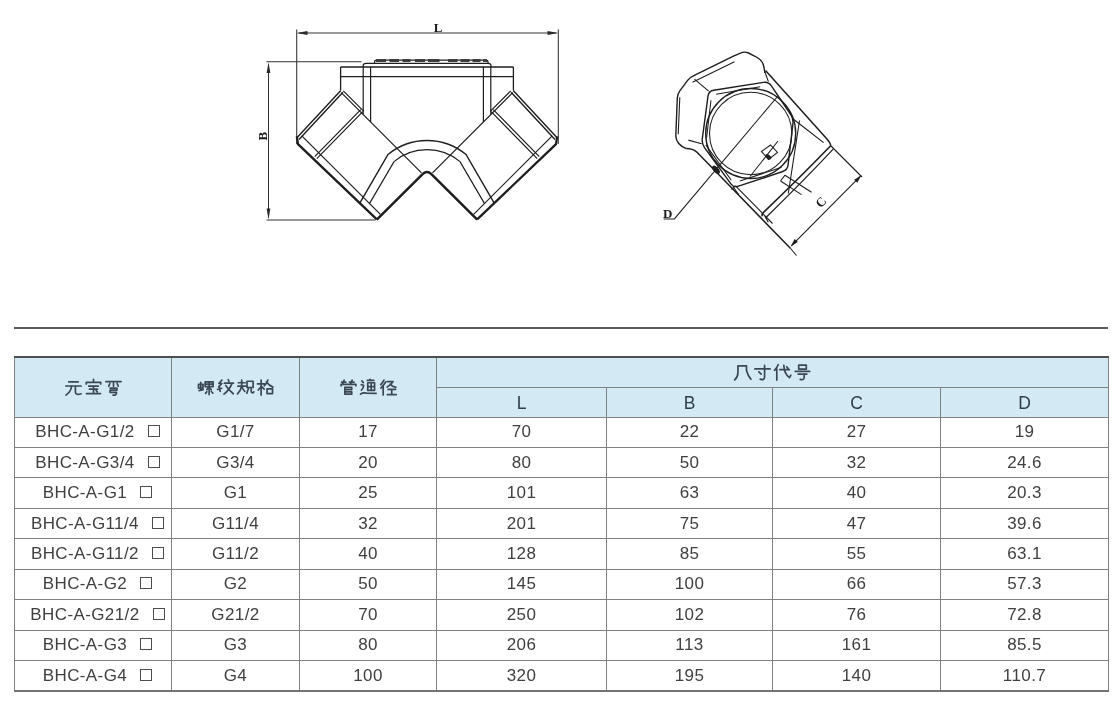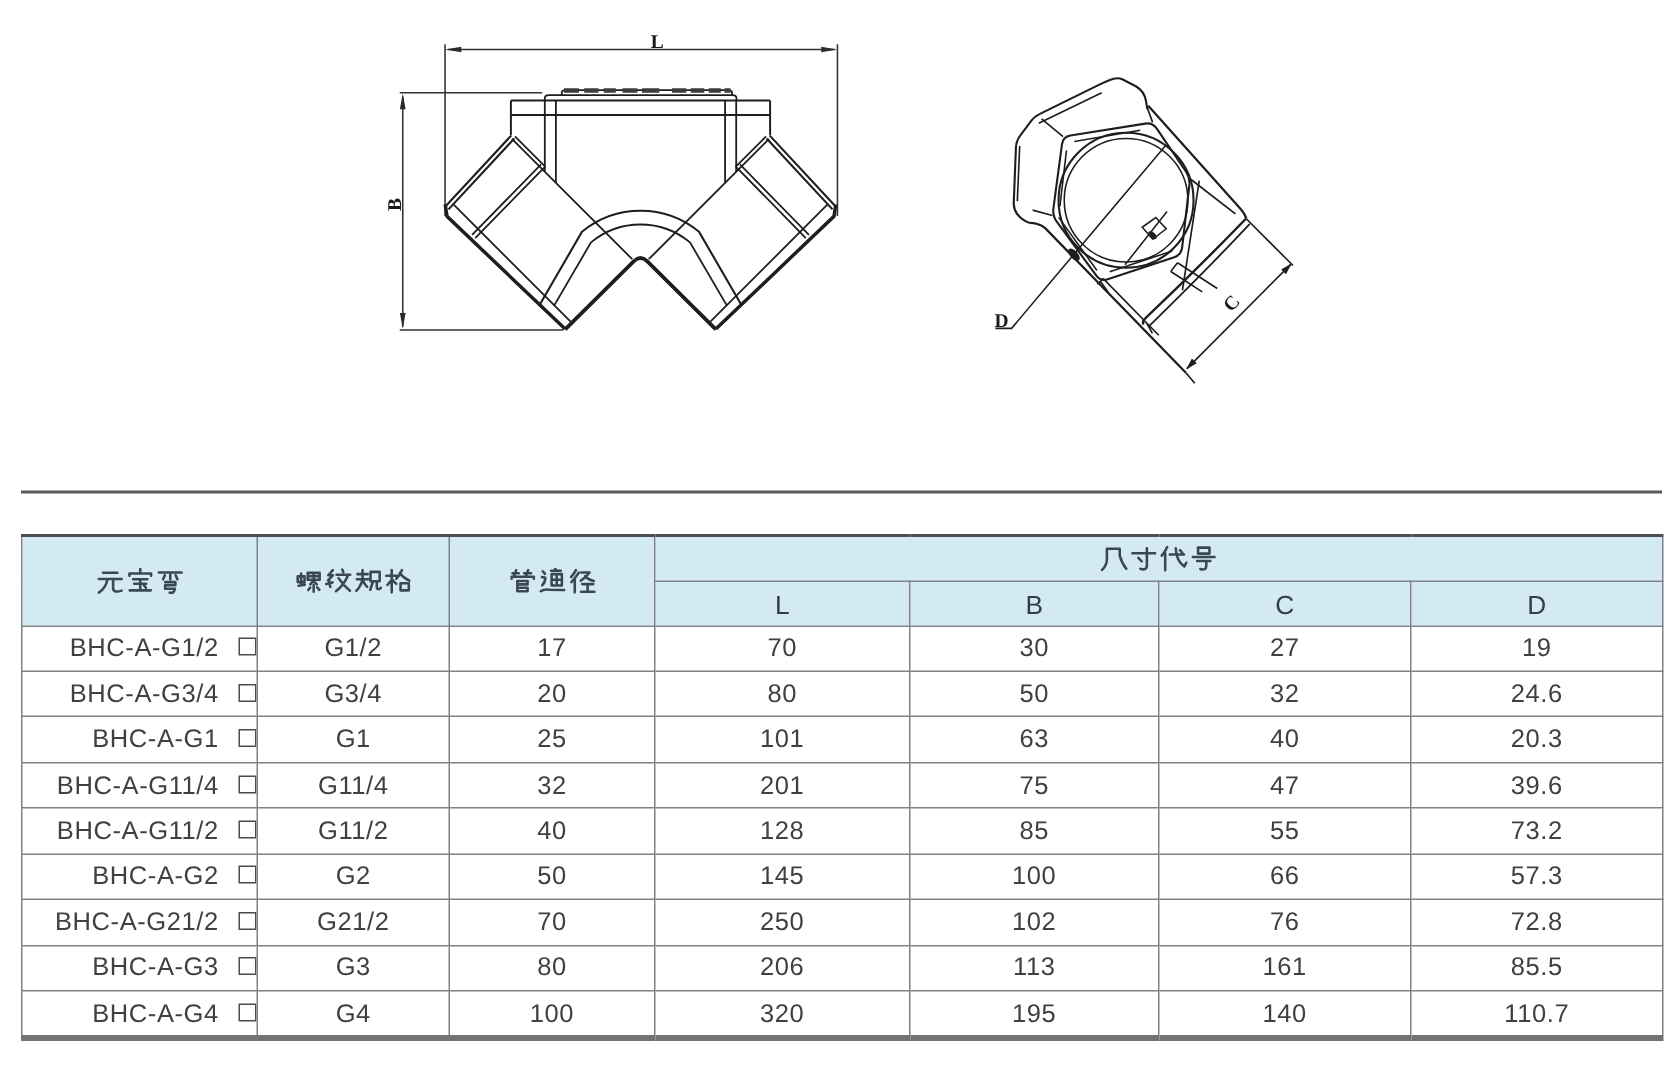--- a/index.html
+++ b/index.html
@@ -3,23 +3,23 @@
 <meta charset="utf-8">
 <style>
 html,body{margin:0;padding:0;background:#fff;}
 body{width:1120px;height:712px;position:relative;font-family:"Liberation Sans",sans-serif;overflow:hidden;}
 #draw{position:absolute;left:0;top:0;}
 #rule{position:absolute;left:14px;top:327px;width:1094px;height:2px;background:#595a5c;}
 table{position:absolute;left:14px;top:356px;width:1094px;border-collapse:collapse;table-layout:fixed;}
 td,th{border:1px solid #7f8284;padding:0;font-weight:normal;overflow:hidden;white-space:nowrap;}
 th{background:#d3eaf5;}
 .toprow th{border-top:2px solid #4d4f51;}
-tr.last td{border-bottom:4px solid #737373;}
+tr.last td{border-bottom:2px solid #737373;}
 td{font-size:17px;color:#404040;text-align:center;height:29.45px;letter-spacing:0.4px;}
-td.n{text-align:right;padding-left:9px;}
+td.n{text-align:center;padding-left:9px;}
 .cn svg{display:inline-block;vertical-align:middle;margin:0 0.5px;}
 .k{stroke:#3b4854;stroke-width:9;fill:none;stroke-linecap:round;stroke-linejoin:round;}
 .lat{font-size:17.5px;color:#303d49;padding-top:3px;}
 .sq{display:inline-block;width:10px;height:10px;border:1.2px solid #4d4d4d;margin-left:8px;vertical-align:0px;}
 </style>
 </head>
 <body>
 <svg id="draw" width="1120" height="330" viewBox="0 0 1120 330">
 <g stroke="#333" stroke-width="1.05" fill="none">
  <path d="M298.5 33 H556.5"></path>
@@ -162,24 +162,24 @@
           </svg></th>
 </tr>
 <tr style="height:30px;">
  <th class="lat">L</th>
         <th class="lat">B</th>
         <th class="lat">C</th>
         <th class="lat">D</th>
 </tr>
 <tr>
         <td class="n">BHC-A-G1/2 <span class="sq"></span></td>
-        <td>G1/2</td>
+        <td>G1/7</td>
         <td>17</td>
         <td>70</td>
-        <td>30</td>
+        <td>22</td>
         <td>27</td>
         <td>19</td>
       </tr>
 <tr>
         <td class="n">BHC-A-G3/4 <span class="sq"></span></td>
         <td>G3/4</td>
         <td>20</td>
         <td>80</td>
         <td>50</td>
         <td>32</td>
@@ -203,21 +203,21 @@
         <td>47</td>
         <td>39.6</td>
       </tr>
 <tr>
         <td class="n">BHC-A-G11/2 <span class="sq"></span></td>
         <td>G11/2</td>
         <td>40</td>
         <td>128</td>
         <td>85</td>
         <td>55</td>
-        <td>73.2</td>
+        <td>63.1</td>
       </tr>
 <tr>
         <td class="n">BHC-A-G2 <span class="sq"></span></td>
         <td>G2</td>
         <td>50</td>
         <td>145</td>
         <td>100</td>
         <td>66</td>
         <td>57.3</td>
       </tr>

